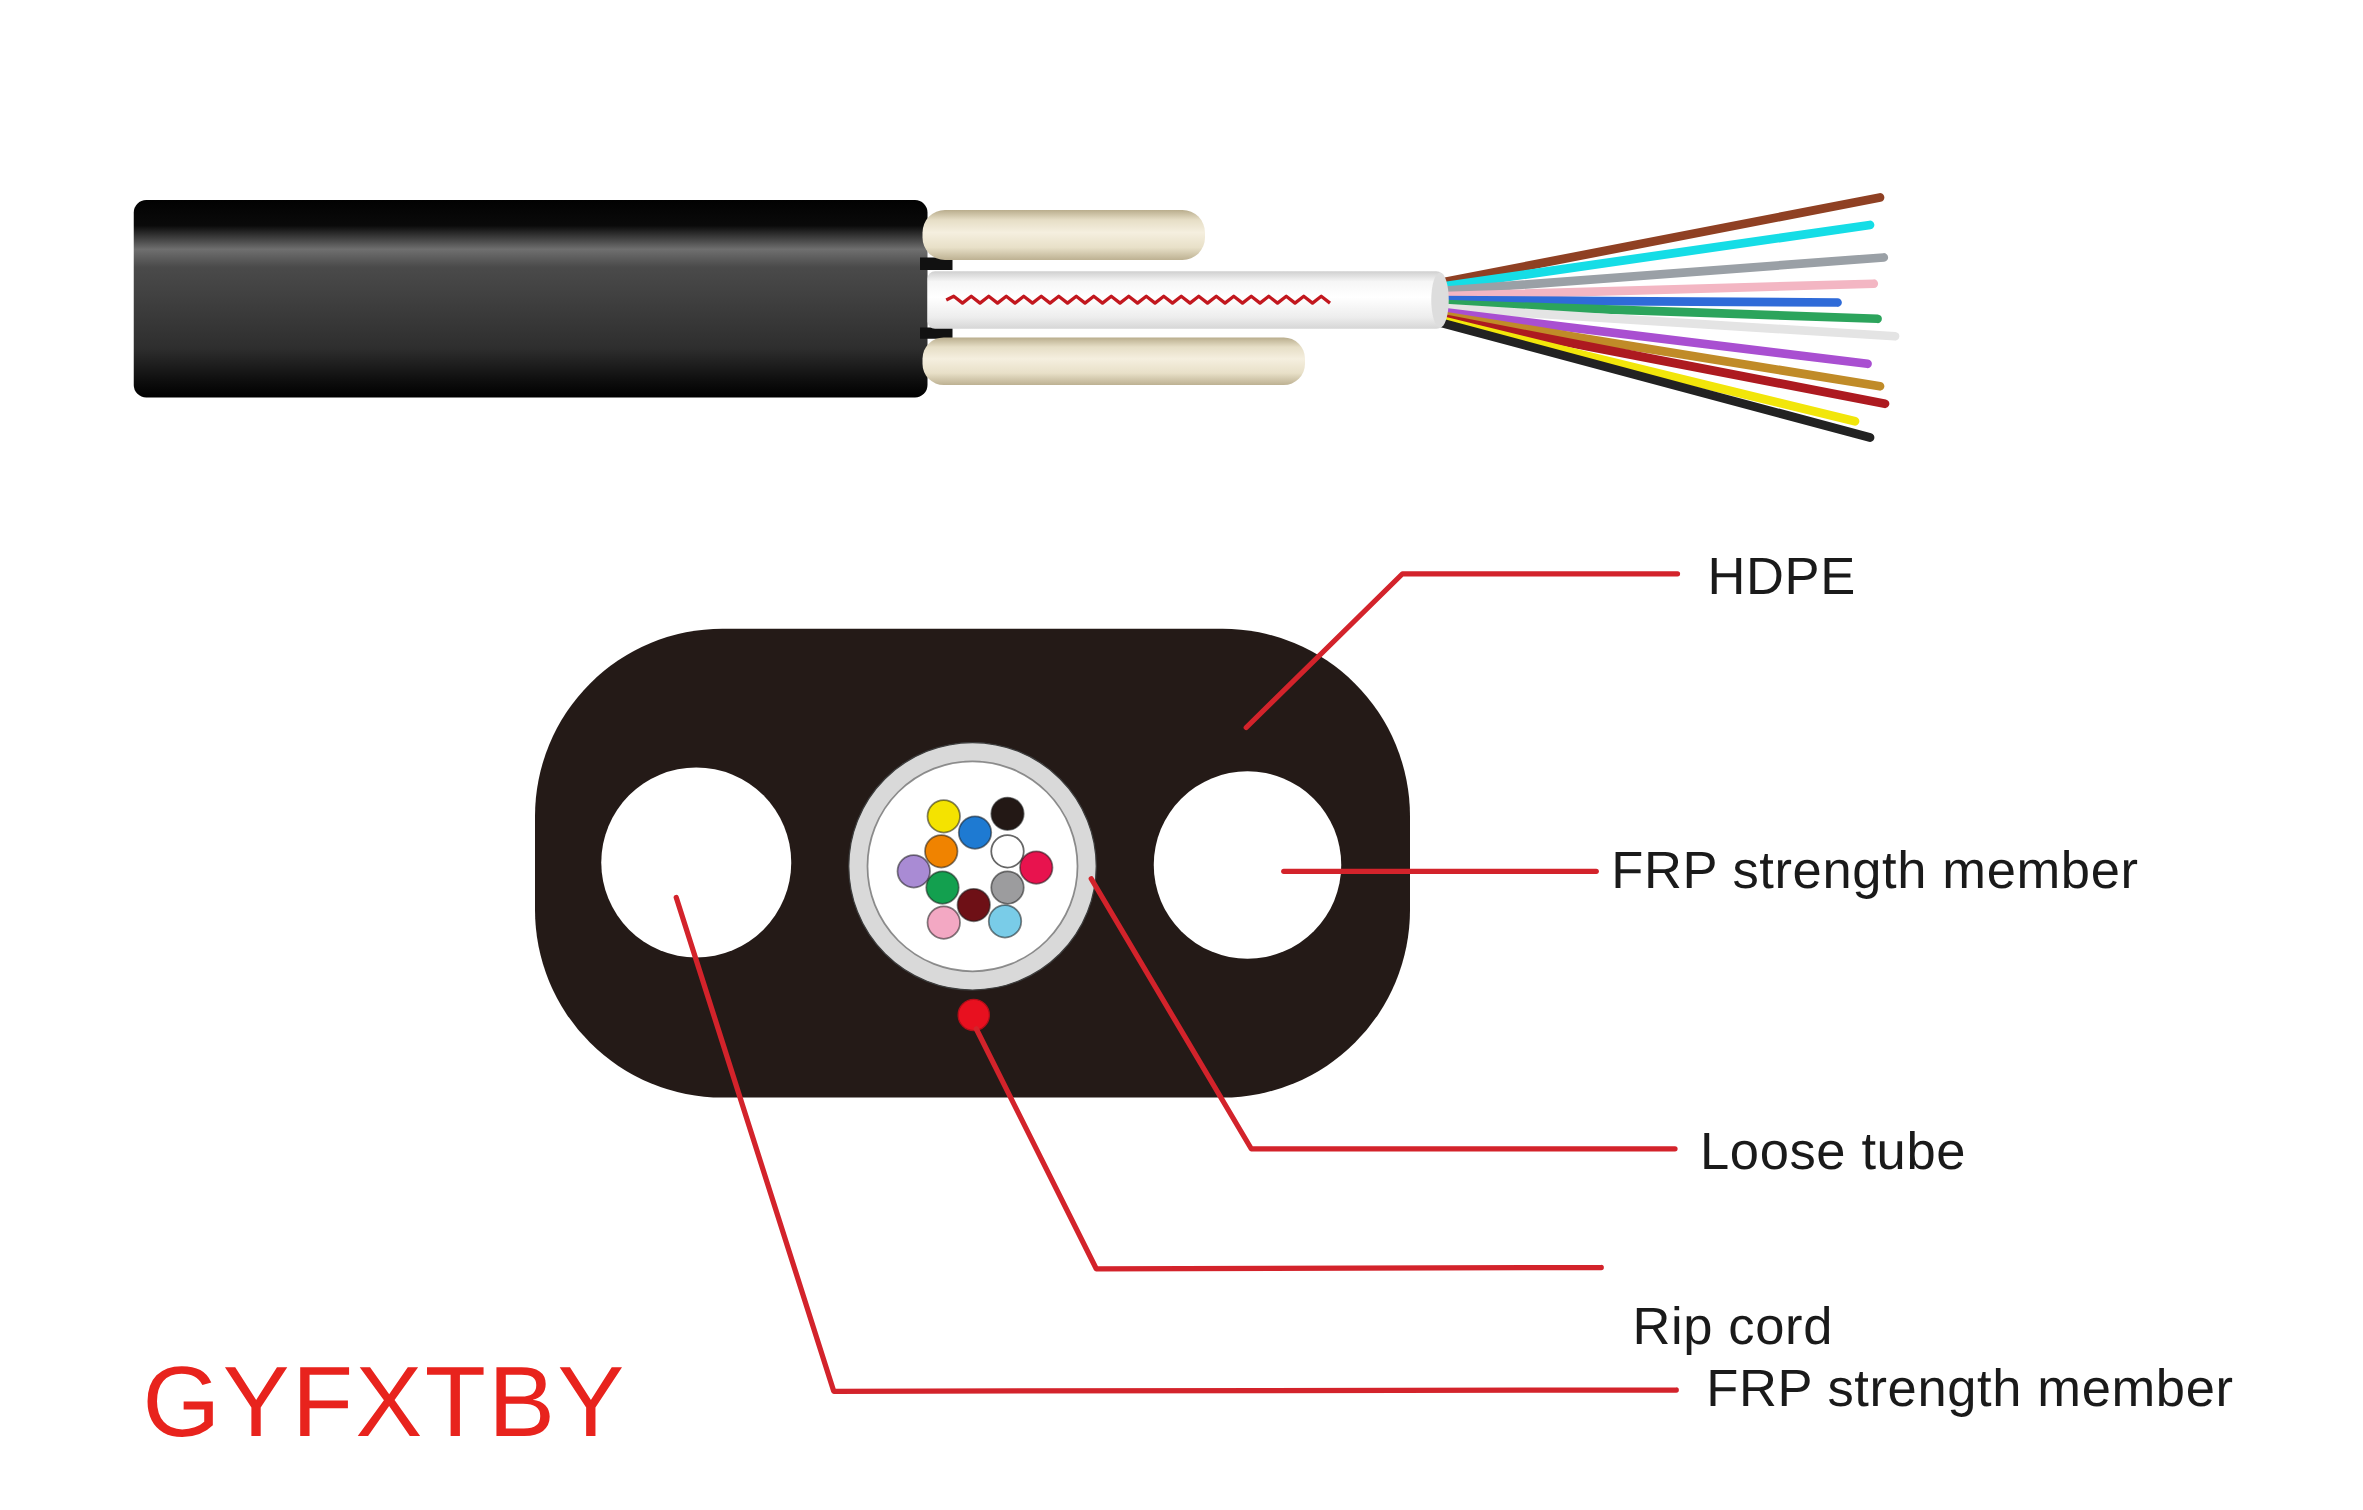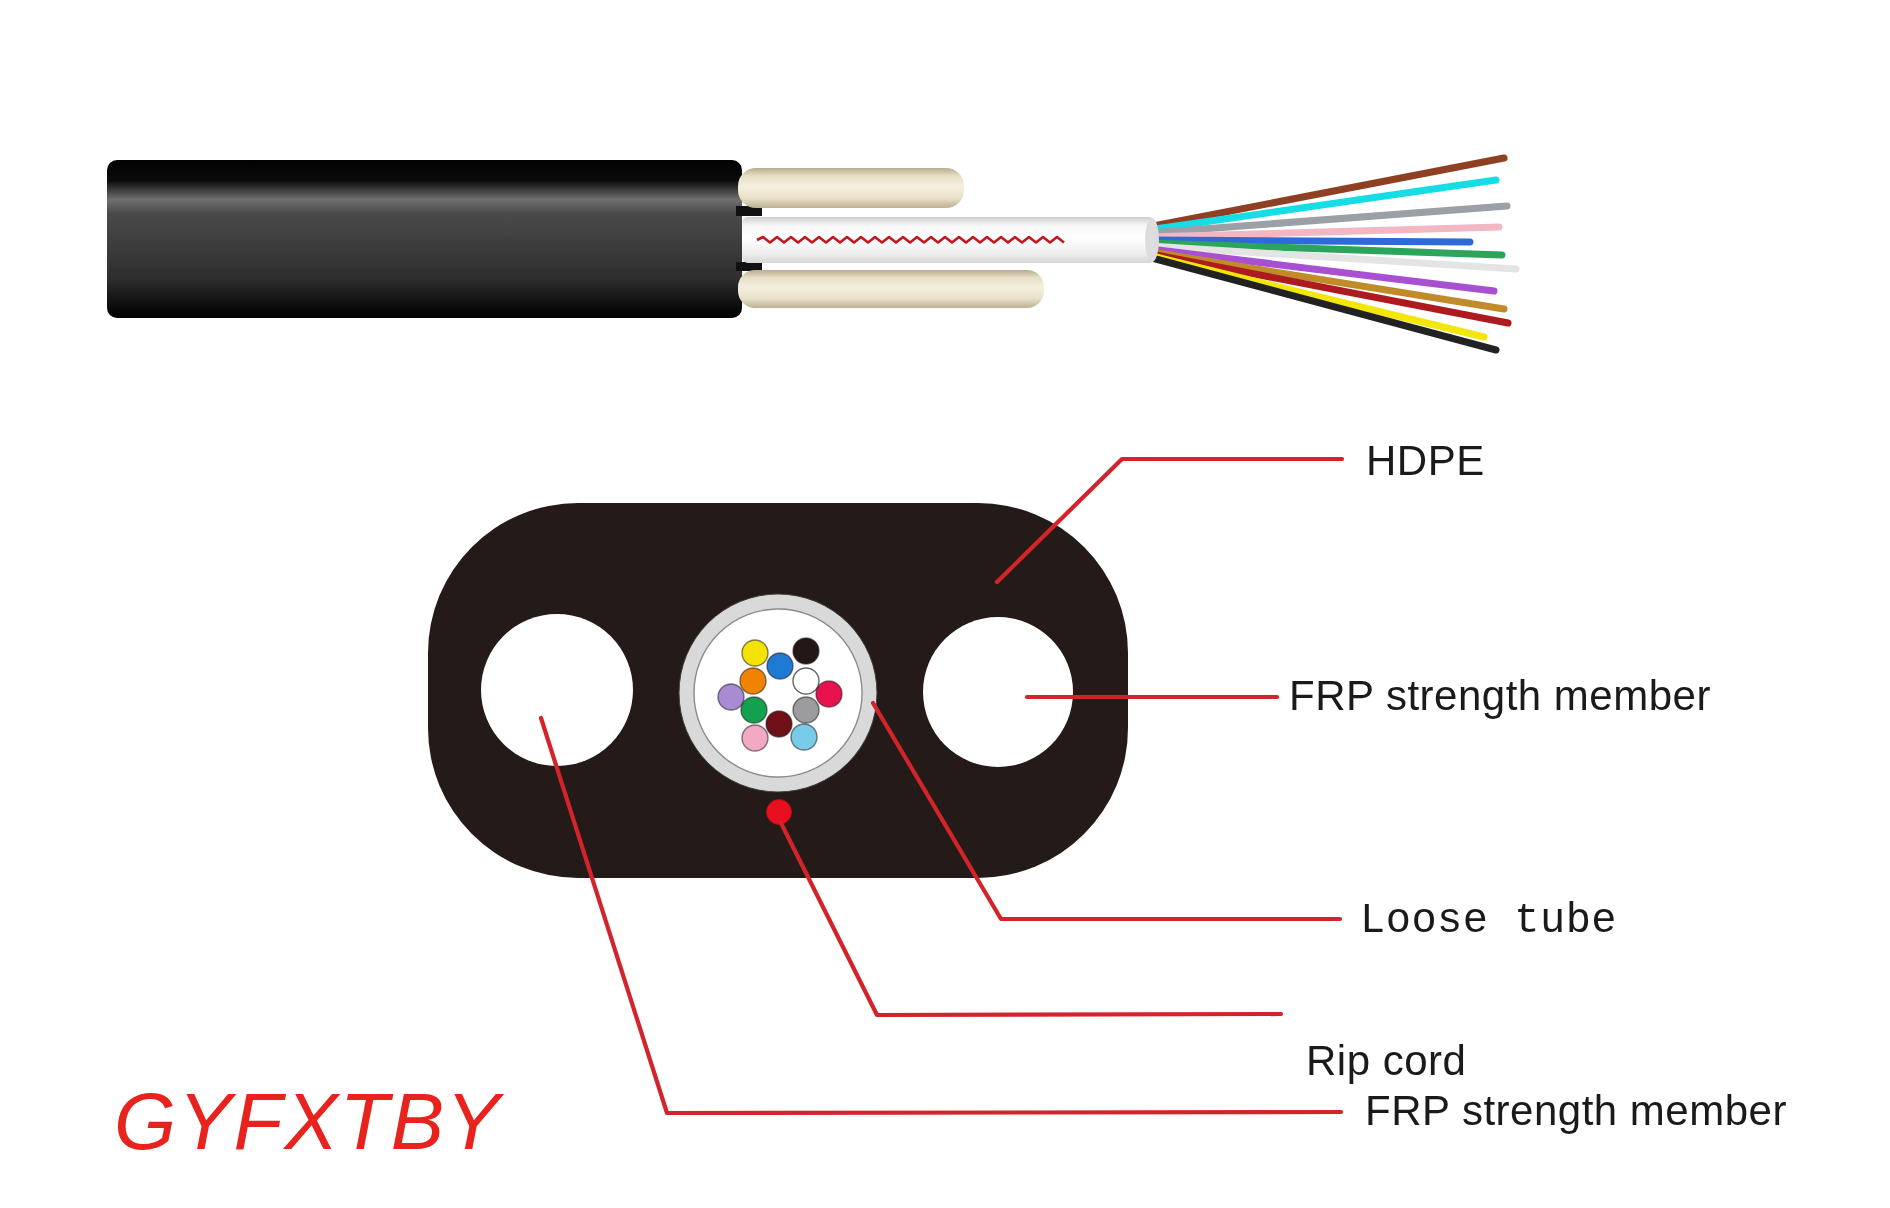--- a/index.html
+++ b/index.html
@@ -15,33 +15,32 @@
   .label {
     position: absolute;
     font-size: 42px;
     line-height: 1;
     letter-spacing: 0.5px;
     color: #1a1a1a;
     white-space: nowrap;
   }
   #label-hdpe       { left: 1366px; top: 440px;  }
   #label-frp-right  { left: 1289px; top: 675px;  }
-  #label-loose-tube { left: 1360px; top: 900px; font-family: Liberation Mono, monospace;  }
+  #label-loose-tube { left: 1360px; top: 900px;  }
   #label-rip-cord   { left: 1306px; top: 1040px;  }
   #label-frp-bottom { left: 1365px; top: 1090px; }
   .product-code {
     position: absolute;
     left: 114px;
     top: 1082px;
     font-size: 80px;
     line-height: 1;
     letter-spacing: 2px;
     color: #e8231d;
     white-space: nowrap;
-    font-style: italic;
   }
 </style>
 </head>
 <body>
 
 <div class="root">
 
   <svg class="diagram-svg" width="1890" height="1208" viewBox="0 0 1890 1208">
     <defs>
       <linearGradient id="jacketGrad" x1="0" y1="0" x2="0" y2="1">

